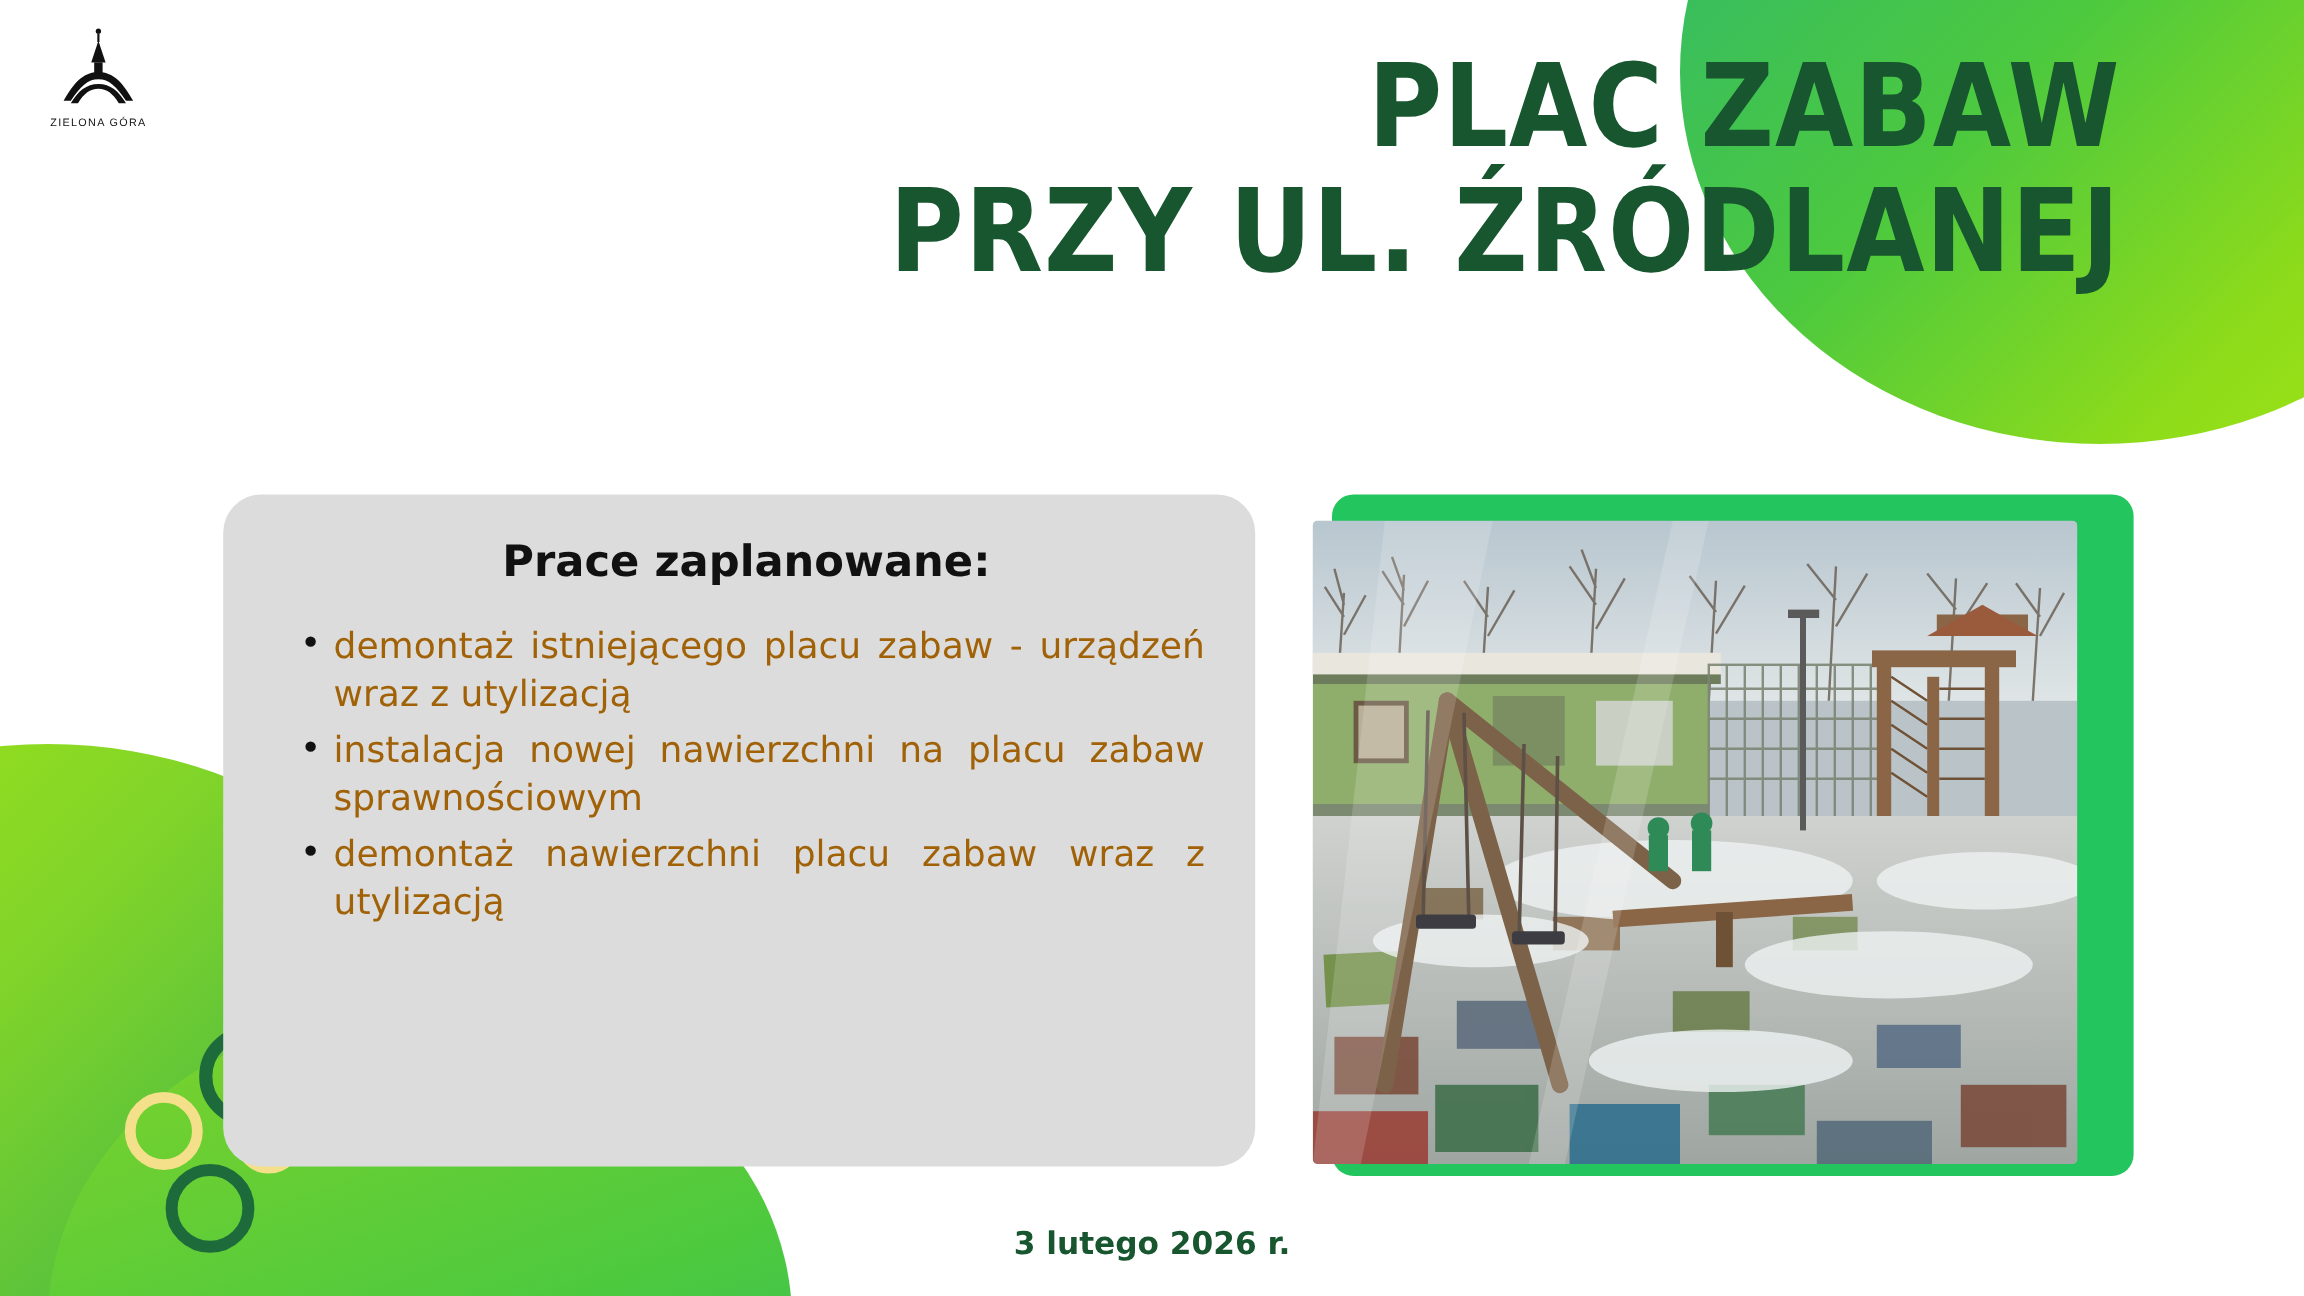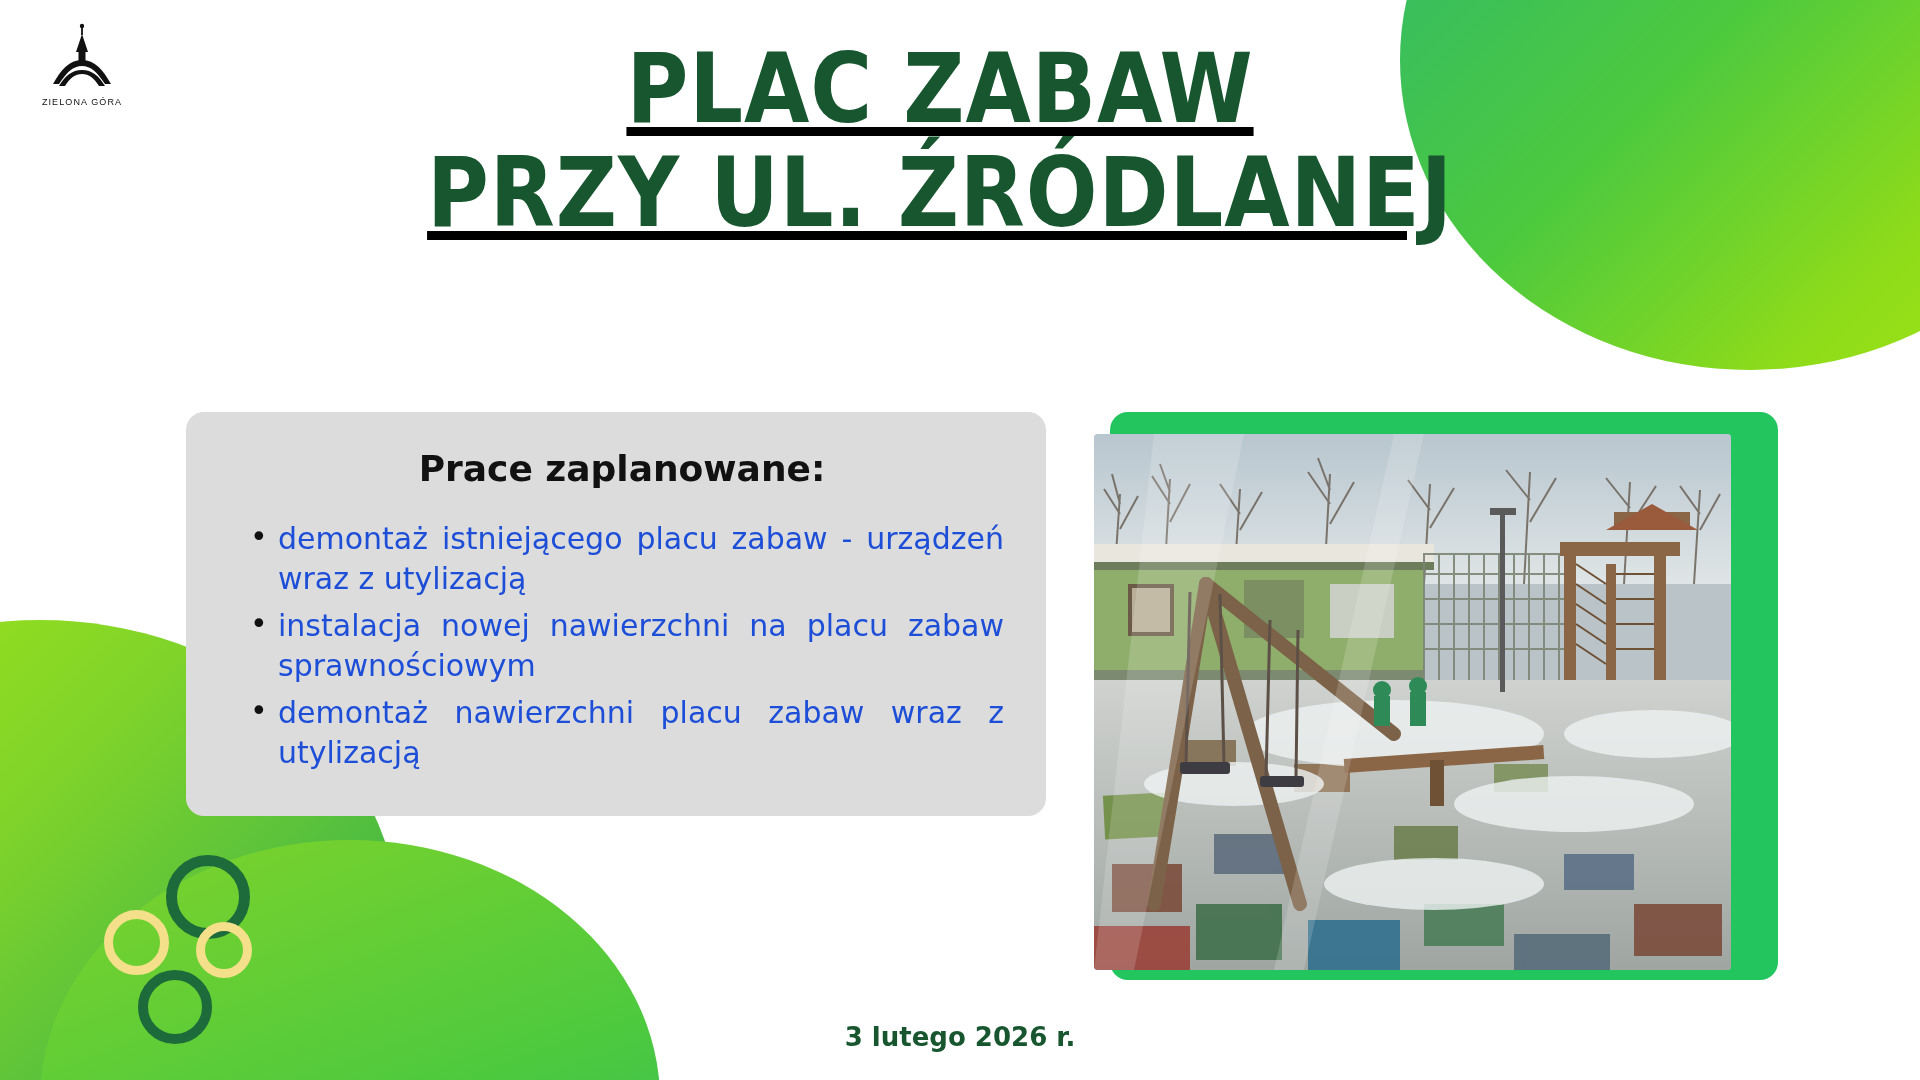--- a/index.html
+++ b/index.html
@@ -84,45 +84,44 @@
     margin-top: 3px;
   }
 
   
   .title-block {
     position: absolute;
     left: 0;
     right: 0;
     top: 38px;
     z-index: 4;
-    text-align: center;
+    text-align: right;
     padding-right: 40px;
-    text-decoration: underline;
   }
   .title-line {
     font-family: "DejaVu Sans", sans-serif;
     font-weight: bold;
     color: #17562e;
     font-size: 96px;
     line-height: 1.08;
     letter-spacing: 1px;
     transform: scaleX(0.88);
     transform-origin: center;
     white-space: nowrap;
   }
 
   
   .card {
     position: absolute;
     left: 186px;
     top: 412px;
     width: 860px;
-    height: 404px;
+    height: 560px;
     background: #dcdcdc;
-    border-radius: 18px;
+    border-radius: 32px;
     z-index: 4;
     box-sizing: border-box;
     padding: 28px 32px 20px 44px;
   }
   .card-heading {
     text-align: center;
     font-size: 36px;
     font-weight: bold;
     color: #111111;
     margin: 8px 0 30px 0;
@@ -130,21 +129,21 @@
   }
   .bullets {
     margin: 0;
     padding: 0 10px 0 48px;
     list-style: none;
   }
   .bullets li {
     position: relative;
     font-size: 30px;
     line-height: 1.32;
-    color: #1d4ed8;
+    color: #a16207;
     margin-bottom: 8px;
     text-align: justify;
     font-family: "DejaVu Sans", sans-serif;
   }
   .bullets li::before {
     content: "\2022";
     position: absolute;
     left: -28px;
     top: -2px;
     font-size: 30px;

